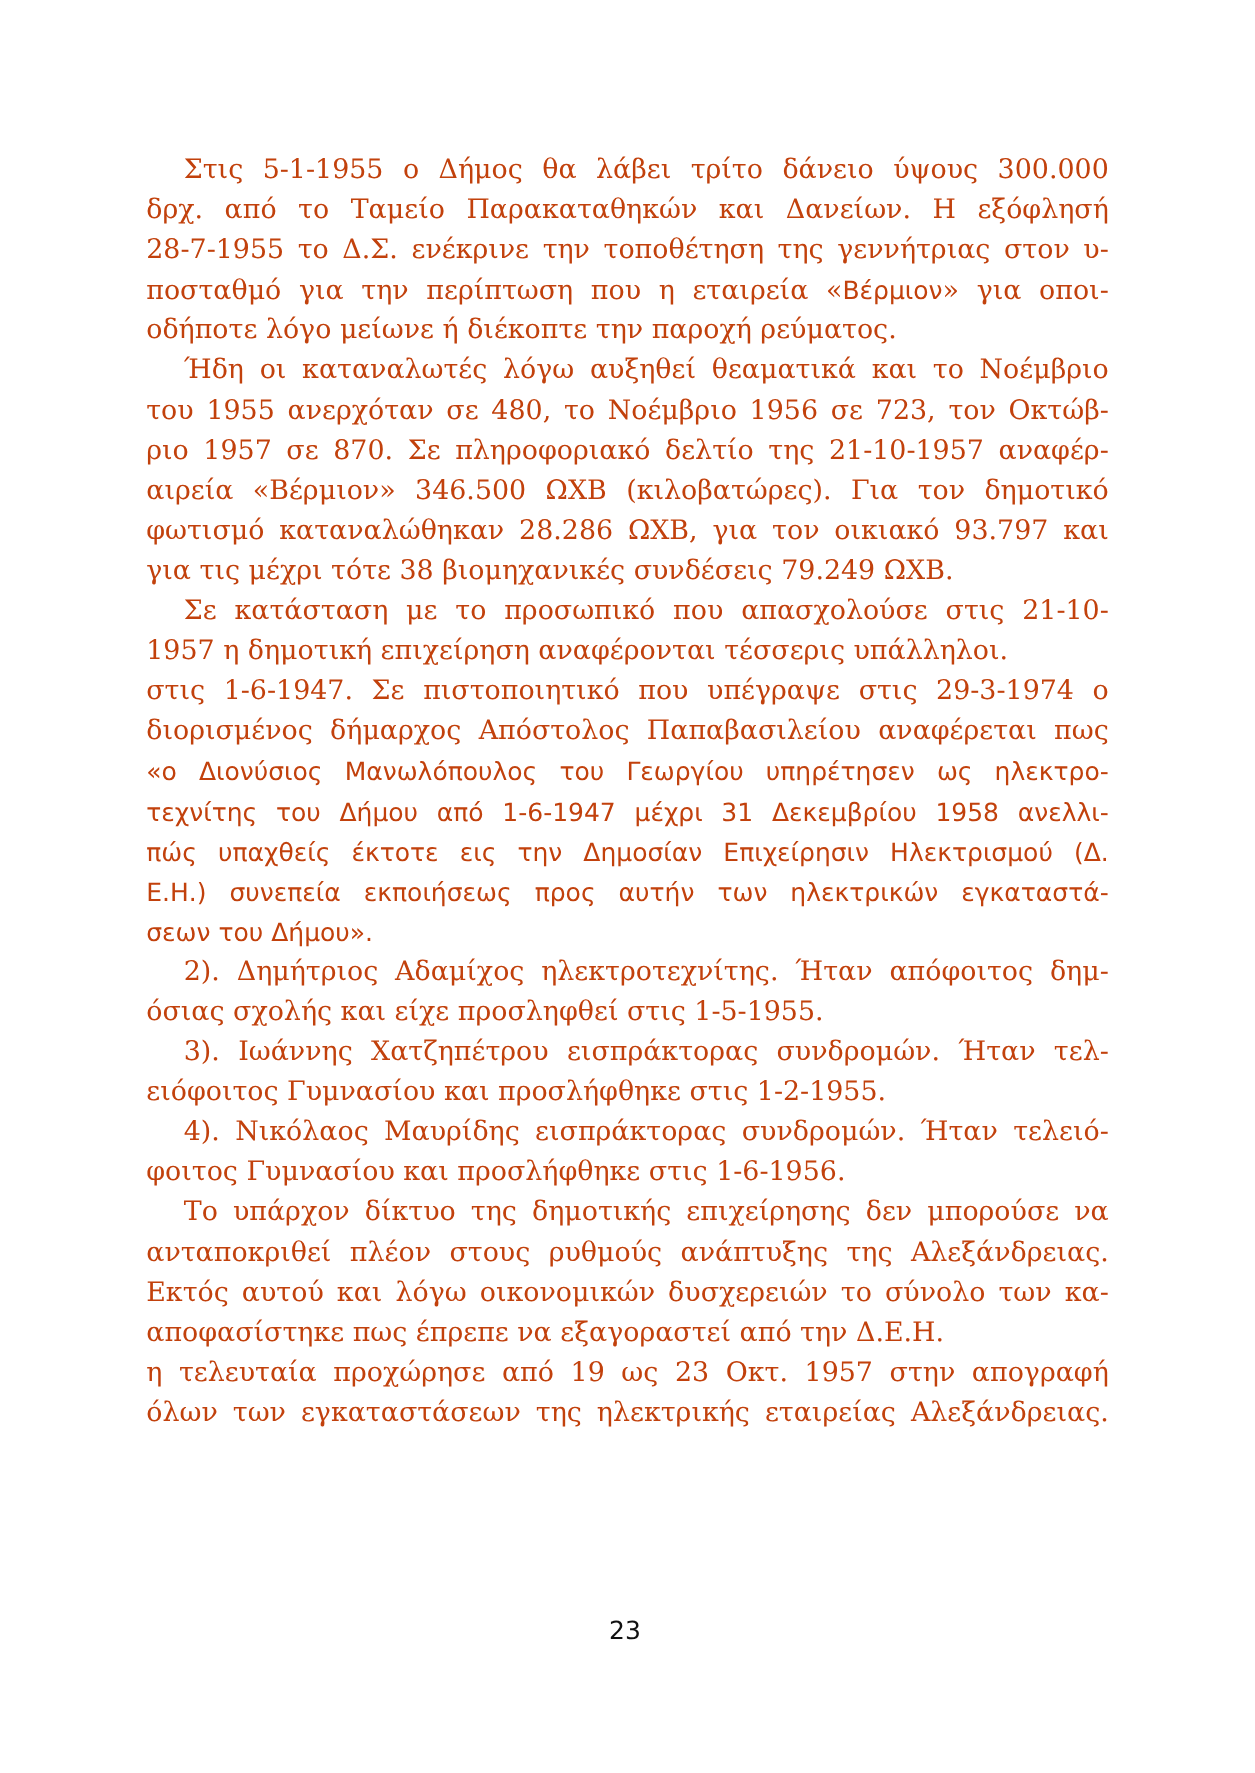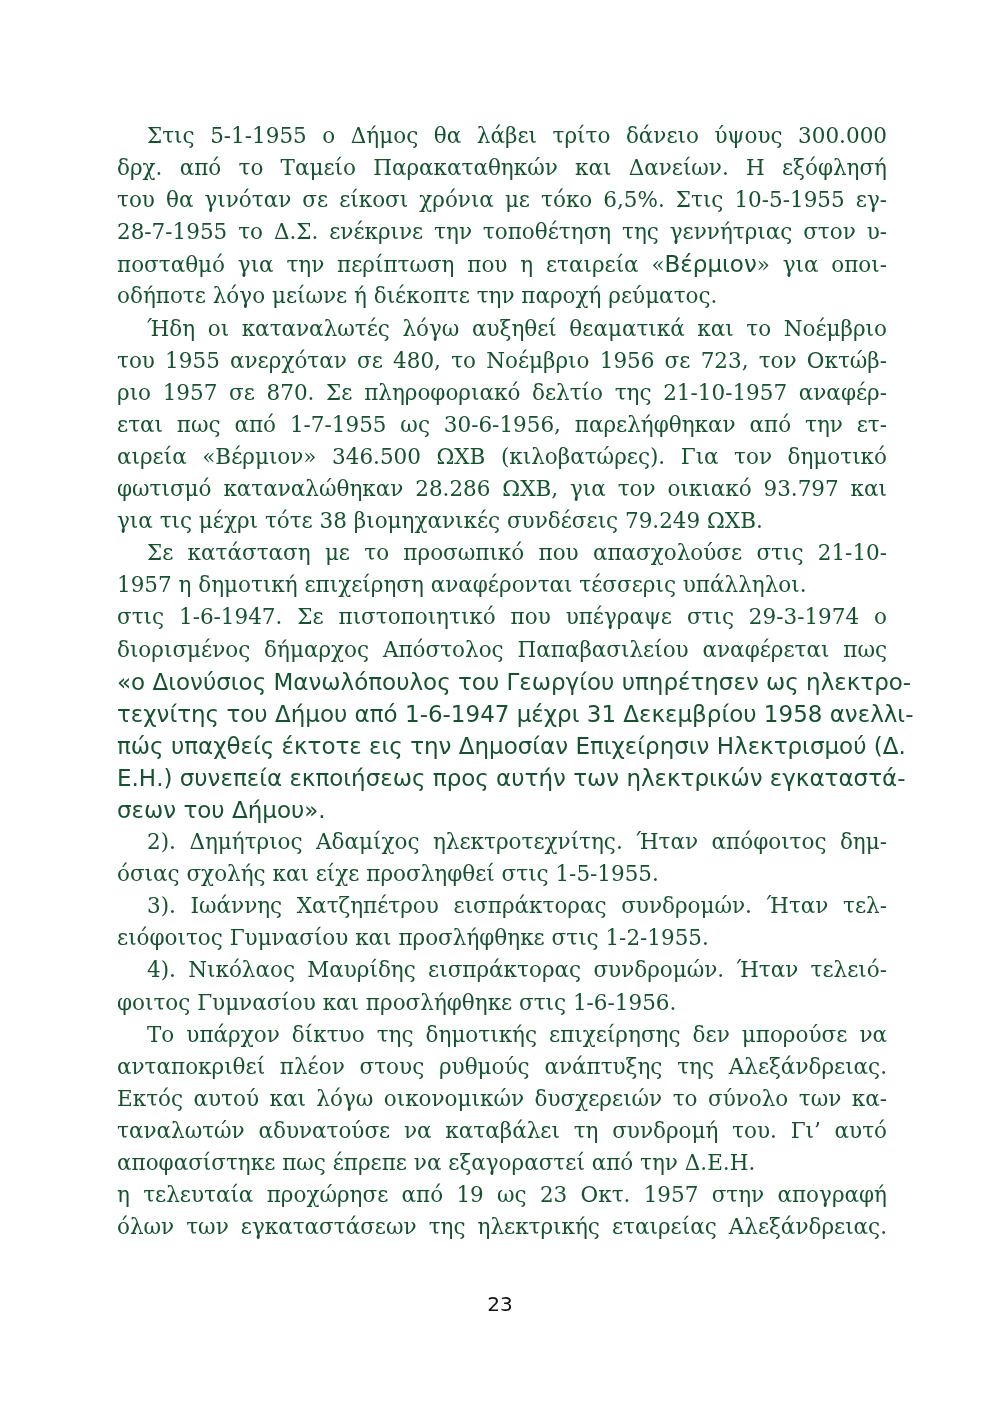--- a/index.html
+++ b/index.html
@@ -2,69 +2,67 @@
 <html><head>
   <meta charset="utf-8">
   <style>
     html, body { margin: 0; padding: 0; background: #ffffff; }
     body { width: 1004px; height: 1418px; position: relative; overflow: hidden; }
     .page {
       position: absolute;
       left: 117px;
       top: 120px;
       width: 770px;
-      color: #14532d;
+      color: #c2410c;
       font-family: "DejaVu Serif", "Liberation Serif", serif;
       font-size: 21.5px;
       line-height: 32.1px;
       text-align: justify;
     }
     .line {
       display: block;
       height: 32.1px;
       white-space: nowrap;
       text-align: justify;
       text-align-last: justify;
       overflow: visible;
     }
     .line.last { text-align-last: left; }
     .line.indent { padding-left: 30px; }
     .sans {
       font-family: "DejaVu Sans", "Liberation Sans", sans-serif;
-      font-size: 23px;
+      font-size: 20px;
     }
     .page-number {
       position: absolute;
       left: 0; right: 4px;
       top: 1292px;
       text-align: center;
       font-family: "DejaVu Sans", "Liberation Sans", sans-serif;
       font-size: 20px;
       color: #111111;
     }
   </style>
 </head>
 <body>
 
 <div class="page">
 
   <div>
     <span class="line indent">Στις 5-1-1955 ο Δήμος θα λάβει τρίτο δάνειο ύψους 300.000</span>
     <span class="line">δρχ. από το Ταμείο Παρακαταθηκών και Δανείων. Η εξόφλησή</span>
-    <span class="line">του θα γινόταν σε είκοσι χρόνια με τόκο 6,5%. Στις 10-5-1955 εγ-</span>
     <span class="line">28-7-1955 το Δ.Σ. ενέκρινε την τοποθέτηση της γεννήτριας στον υ-</span>
     <span class="line">ποσταθμό για την περίπτωση που η εταιρεία «<span class="sans">Βέρμιον</span>» για οποι-</span>
     <span class="line last">οδήποτε λόγο μείωνε ή διέκοπτε την παροχή ρεύματος.</span>
   </div>
 
   <div>
     <span class="line indent">Ήδη οι καταναλωτές λόγω αυξηθεί θεαματικά και το Νοέμβριο</span>
     <span class="line">του 1955 ανερχόταν σε 480, το Νοέμβριο 1956 σε 723, τον Οκτώβ-</span>
     <span class="line">ριο 1957 σε 870. Σε πληροφοριακό δελτίο της 21-10-1957 αναφέρ-</span>
-    <span class="line">εται πως από 1-7-1955 ως 30-6-1956, παρελήφθηκαν από την ετ-</span>
     <span class="line">αιρεία «Βέρμιον» 346.500 ΩΧΒ (κιλοβατώρες). Για τον δημοτικό</span>
     <span class="line">φωτισμό καταναλώθηκαν 28.286 ΩΧΒ, για τον οικιακό 93.797 και</span>
     <span class="line last">για τις μέχρι τότε 38 βιομηχανικές συνδέσεις 79.249 ΩΧΒ.</span>
   </div>
 
   <div>
     <span class="line indent">Σε κατάσταση με το προσωπικό που απασχολούσε στις 21-10-</span>
     <span class="line last">1957 η δημοτική επιχείρηση αναφέρονται τέσσερις υπάλληλοι.</span>
   </div>
 
@@ -90,21 +88,20 @@
 
   <div>
     <span class="line indent">4). Νικόλαος Μαυρίδης εισπράκτορας συνδρομών. Ήταν τελειό-</span>
     <span class="line last">φοιτος Γυμνασίου και προσλήφθηκε στις 1-6-1956.</span>
   </div>
 
   <div>
     <span class="line indent">Το υπάρχον δίκτυο της δημοτικής επιχείρησης δεν μπορούσε να</span>
     <span class="line">ανταποκριθεί πλέον στους ρυθμούς ανάπτυξης της Αλεξάνδρειας.</span>
     <span class="line">Εκτός αυτού και λόγω οικονομικών δυσχερειών το σύνολο των κα-</span>
-    <span class="line">ταναλωτών αδυνατούσε να καταβάλει τη συνδρομή του. Γι’ αυτό</span>
     <span class="line last">αποφασίστηκε πως έπρεπε να εξαγοραστεί από την Δ.Ε.Η.</span>
   </div>
 
   <div>
     <span class="line">η τελευταία προχώρησε από 19 ως 23 Οκτ. 1957 στην απογραφή</span>
     <span class="line">όλων των εγκαταστάσεων της ηλεκτρικής εταιρείας Αλεξάνδρειας.</span>
   </div>
 </div>
 
 <div class="page-number">23</div>

